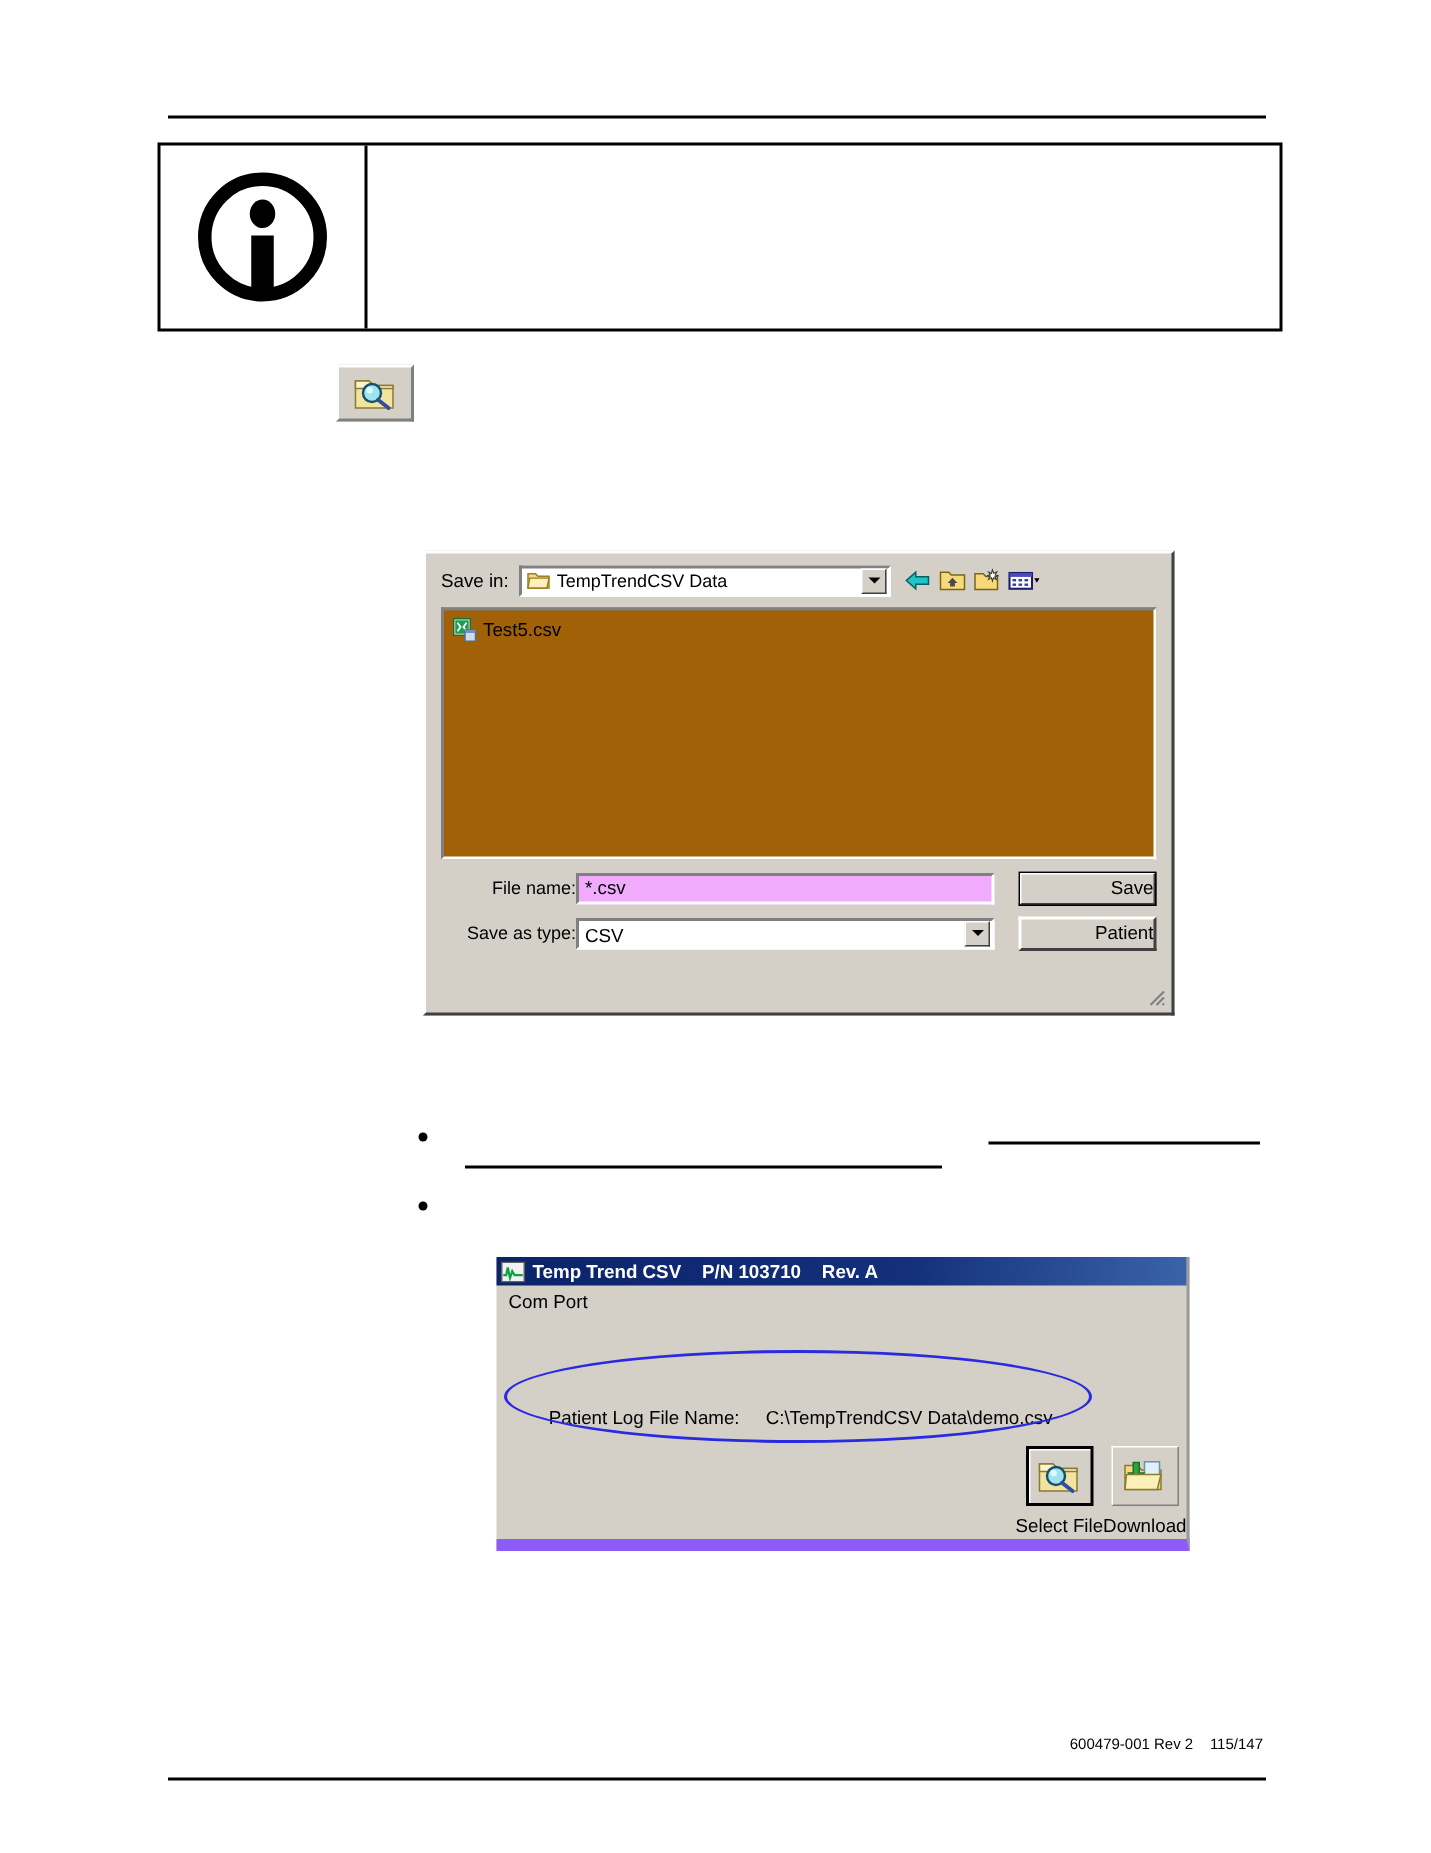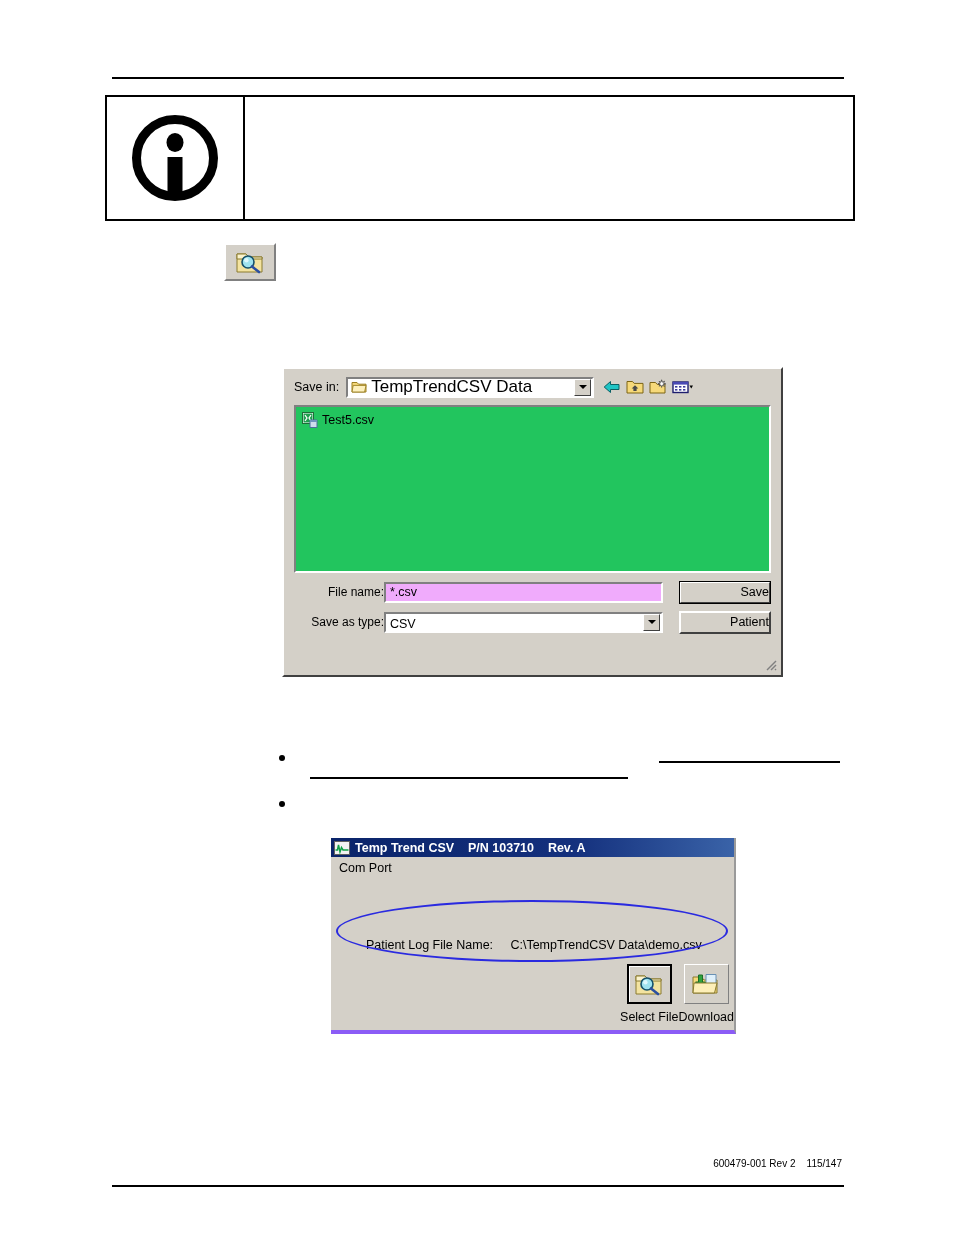--- a/index.html
+++ b/index.html
@@ -157,21 +157,21 @@
     background: #ffffff;
     border-top: 2px solid #808080;
     border-left: 2px solid #808080;
     border-right: 2px solid #ffffff;
     border-bottom: 2px solid #ffffff;
     box-sizing: border-box;
     display: flex;
     align-items: center;
     padding-left: 3px;
   }
-  #save-in-combo-text { flex: 1; font-size: 17px; padding-left: 4px; }
+  #save-in-combo-text { flex: 1; font-size: 12px; padding-left: 4px; }
   .combo-arrow {
     width: 17px;
     height: 17px;
     background: #d4d0c8;
     border-top: 1px solid #ffffff;
     border-left: 1px solid #ffffff;
     border-right: 1px solid #404040;
     border-bottom: 1px solid #404040;
     box-sizing: border-box;
     display: flex;
@@ -183,21 +183,21 @@
     width: 0; height: 0;
     border-left: 4px solid transparent;
     border-right: 4px solid transparent;
     border-top: 4px solid #000;
   }
   #nav-icons { display: flex; align-items: center; margin-left: 9px; gap: 5px; }
 
   #file-list {
     margin: 7px 10px 0 10px;
     height: 168px;
-    background: #22c55e;
+    background: #a16207;
     border-top: 2px solid #808080;
     border-left: 2px solid #808080;
     border-right: 2px solid #ffffff;
     border-bottom: 2px solid #ffffff;
     box-sizing: border-box;
     padding: 5px 0 0 6px;
   }
   .file-entry { display: flex; align-items: center; gap: 4px; font-size: 12.5px; }
 
   .field-row { display: flex; align-items: center; margin: 8px 10px 0 10px; height: 22px; }
@@ -267,26 +267,26 @@
   #bullet-1 { left: 279px; top: 755px; }
   #bullet-2 { left: 279px; top: 801px; }
   #redline-1 { left: 310px; top: 777px; width: 318px; height: 2px; }
   #redline-2 { left: 659px; top: 761px; width: 181px; height: 2px; }
 
   
   #app-window {
     position: absolute;
     left: 331px;
     top: 838px;
-    width: 405px;
+    width: 462px;
     height: 196px;
     background: #d4d0c8;
     box-sizing: border-box;
     border-right: 2px solid #9a9a9a;
-    border-bottom: 4px solid #8b5cf6;
+    border-bottom: 8px solid #8b5cf6;
     font-size: 12.5px;
   }
   #app-titlebar {
     height: 19px;
     background: linear-gradient(to right, #0a246a 0%, #14307d 60%, #3a63a8 100%);
     display: flex;
     align-items: center;
     padding-left: 3px;
     box-sizing: border-box;
   }

